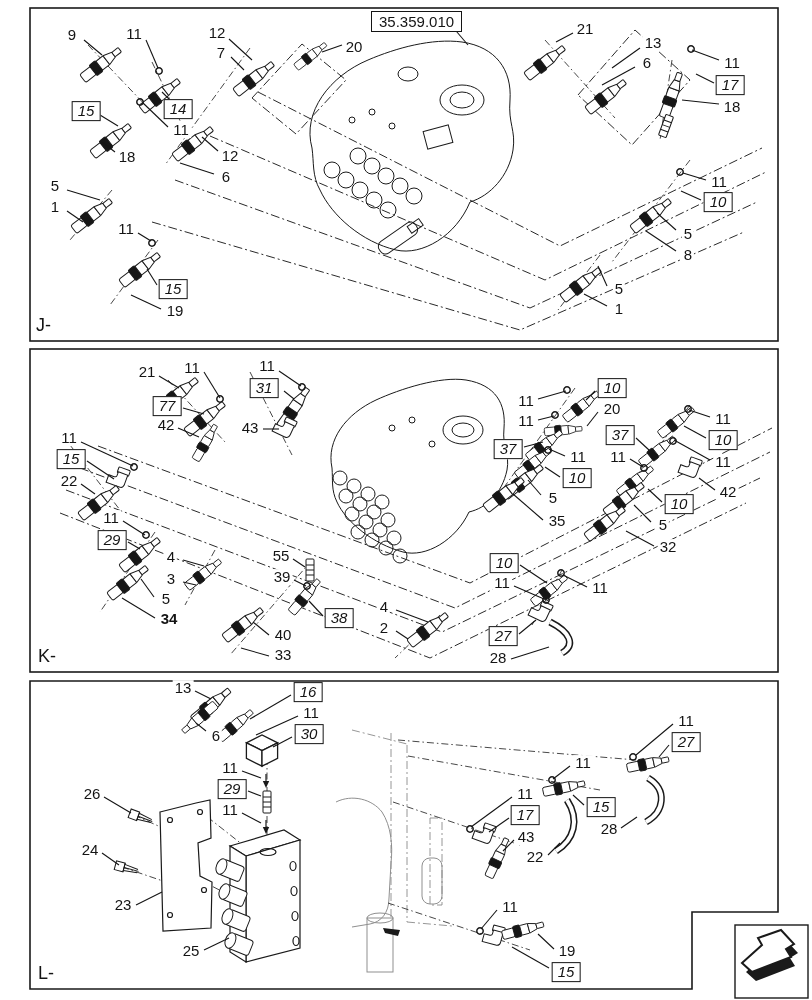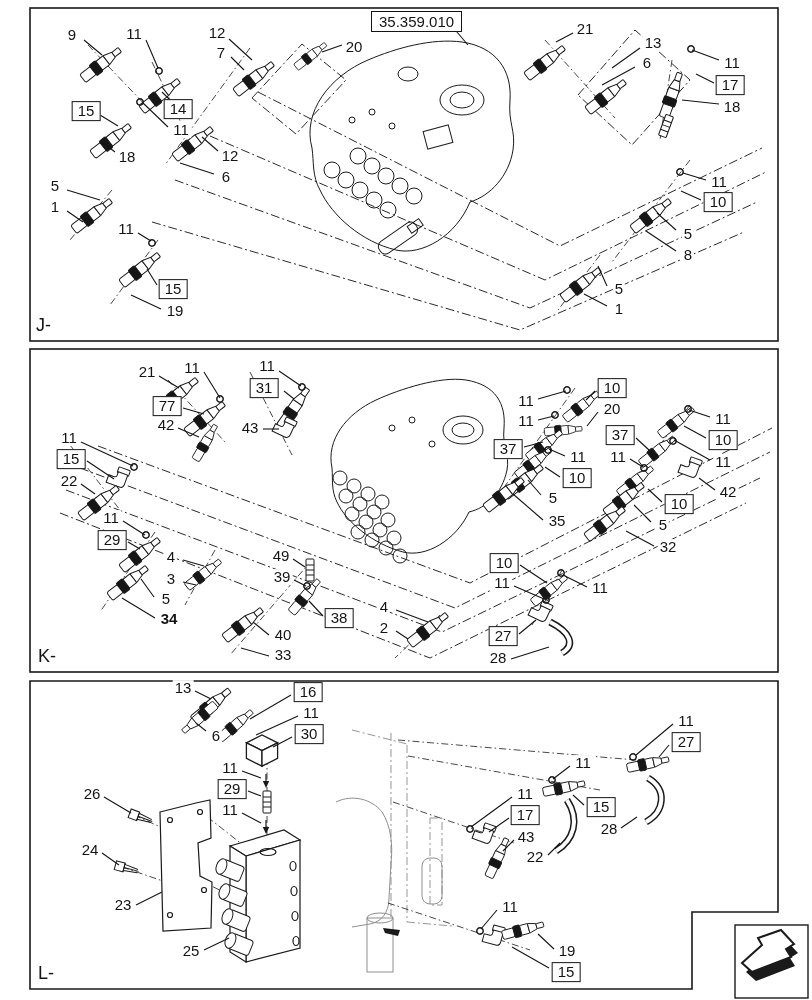--- a/index.html
+++ b/index.html
@@ -1,21 +1,21 @@
 <!DOCTYPE html>
 <html><head>
 <meta charset="utf-8">
 <style>
   html,body{margin:0;padding:0;background:#fff;}
   #stage{position:relative;width:812px;height:1000px;background:#fff;overflow:hidden;
          font-family:"Liberation Sans",sans-serif;outline:1px dotted #c9c9c9;}
   #art{position:absolute;left:0;top:0;}
   .callout{position:absolute;transform:translate(-50%,-50%);font:15px/1.05 "Liberation Sans",sans-serif;
            color:#141414;background:#fff;padding:0 2px;white-space:nowrap;}
-  .callout.boxed{border:1.4px solid #141414;padding:1px 5px;}
+  .callout.boxed{border:1.4px solid #141414;padding:1px 5px;font-style:italic;}
   .panel-letter{position:absolute;font:18px "Liberation Sans",sans-serif;color:#141414;}
   #ref-box{position:absolute;left:371px;top:11px;border:1.6px solid #141414;background:#fff;
            font:15px "Liberation Sans",sans-serif;color:#141414;padding:1px 7px;}
 </style>
 </head>
 <body>
 
 <div id="stage">
 
 <svg id="art" width="812" height="1000" viewBox="0 0 812 1000">
@@ -461,21 +461,21 @@
       <span class="callout" style="left: 250px; top: 428px;">43</span>
       <span class="callout" style="left: 69px; top: 438px;">11</span>
       <span class="callout boxed" style="left: 71px; top: 459px;">15</span>
       <span class="callout" style="left: 69px; top: 481px;">22</span>
       <span class="callout" style="left: 111px; top: 518px;">11</span>
       <span class="callout boxed" style="left: 112px; top: 540px;">29</span>
       <span class="callout" style="left: 166px; top: 599px;">5</span>
       <span class="callout" style="left: 169px; top: 619px; font-weight: bold;">34</span>
       <span class="callout" style="left: 171px; top: 557px;">4</span>
       <span class="callout" style="left: 171px; top: 579px;">3</span>
-      <span class="callout" style="left: 281px; top: 556px;">49</span>
+      <span class="callout" style="left: 281px; top: 556px;">55</span>
       <span class="callout" style="left: 282px; top: 577px;">39</span>
       <span class="callout" style="left: 283px; top: 635px;">40</span>
       <span class="callout" style="left: 283px; top: 655px;">33</span>
       <span class="callout boxed" style="left: 339px; top: 618px;">38</span>
       <span class="callout" style="left: 384px; top: 607px;">4</span>
       <span class="callout" style="left: 384px; top: 628px;">2</span>
       <span class="callout boxed" style="left: 504px; top: 563px;">10</span>
       <span class="callout" style="left: 502px; top: 583px;">11</span>
       <span class="callout boxed" style="left: 503px; top: 636px;">27</span>
       <span class="callout" style="left: 498px; top: 658px;">28</span>

